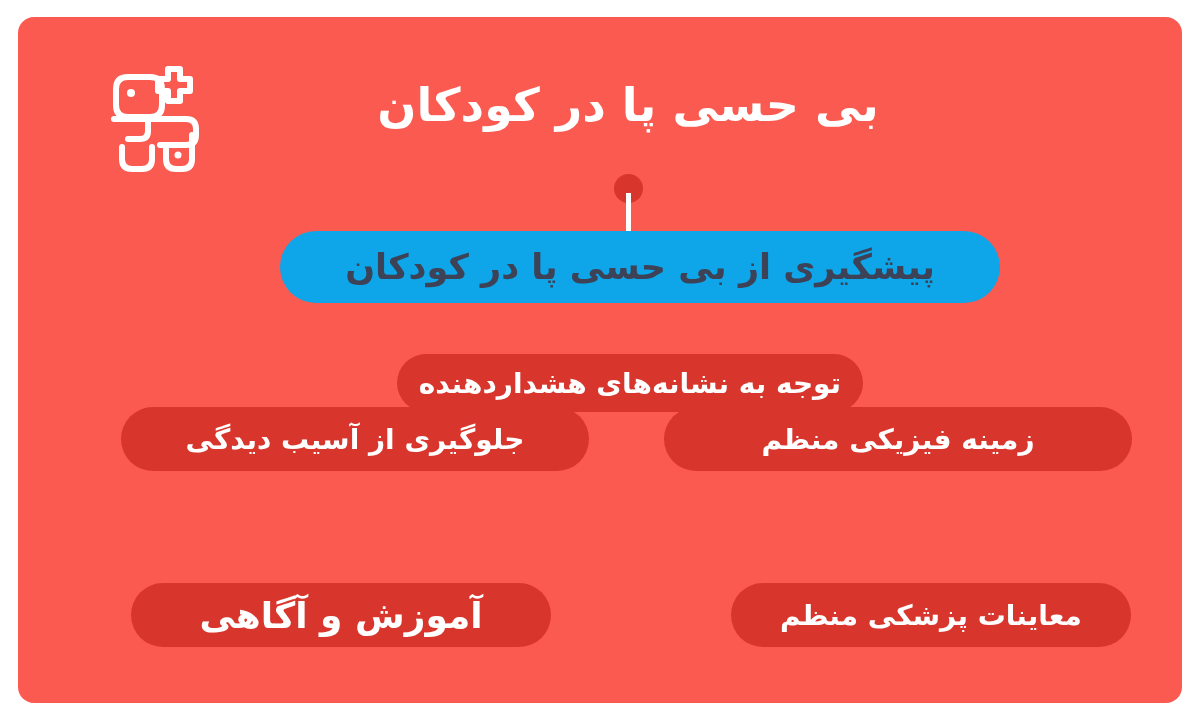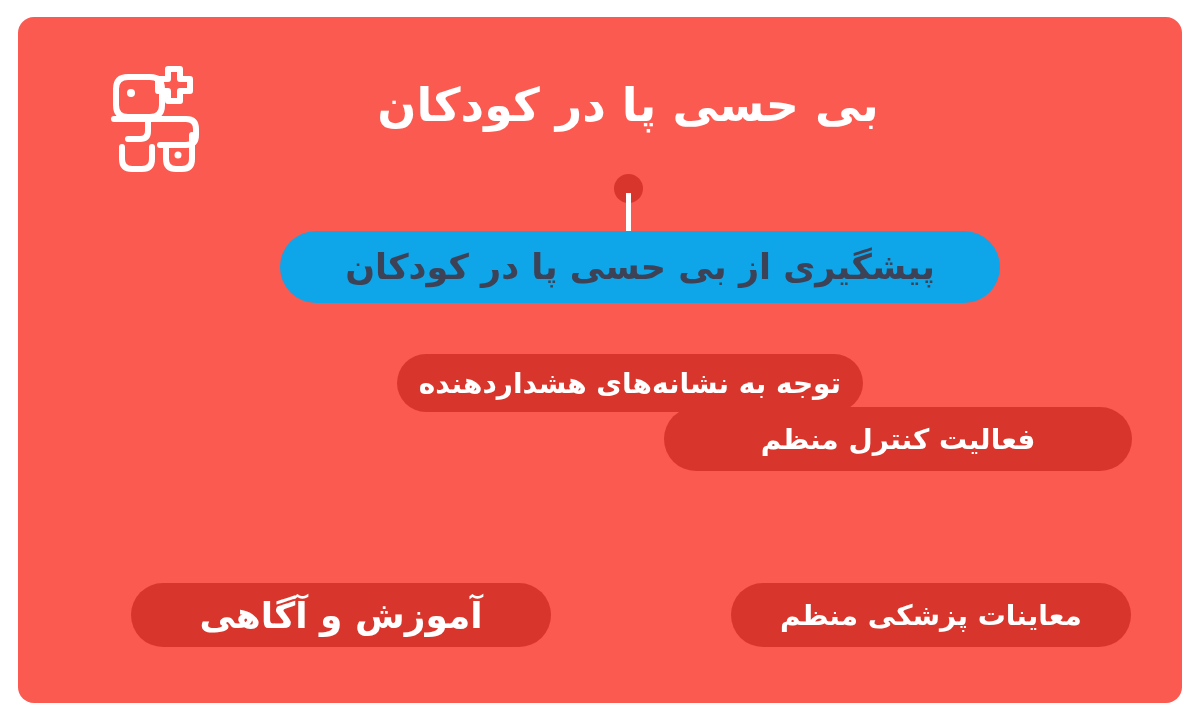--- a/index.html
+++ b/index.html
@@ -150,22 +150,23 @@
 
     <div class="title">بی حسی پا در کودکان</div>
 
     <div class="connector-dot"></div>
     <div class="connector-line"></div>
 
     <div class="pill light" id="pill-main">پیشگیری از بی حسی پا در کودکان</div>
 
     <div class="pill dark" id="pill-warning">توجه به نشانه‌های هشداردهنده</div>
 
+    <div class="pill dark" id="pill-injury">جلوگیری از آسیب دیدگی</div>
 
-    <div class="pill dark" id="pill-activity">فعالیت کنترل منظم</div>
+    <div class="pill dark" id="pill-activity">زمینه فیزیکی منظم</div>
 
 
 
     <div class="pill dark" id="pill-education">آموزش و آگاهی</div>
 
     <div class="pill dark" id="pill-checkup">معاینات پزشکی منظم</div>
 
 
   </div>
 </div>

